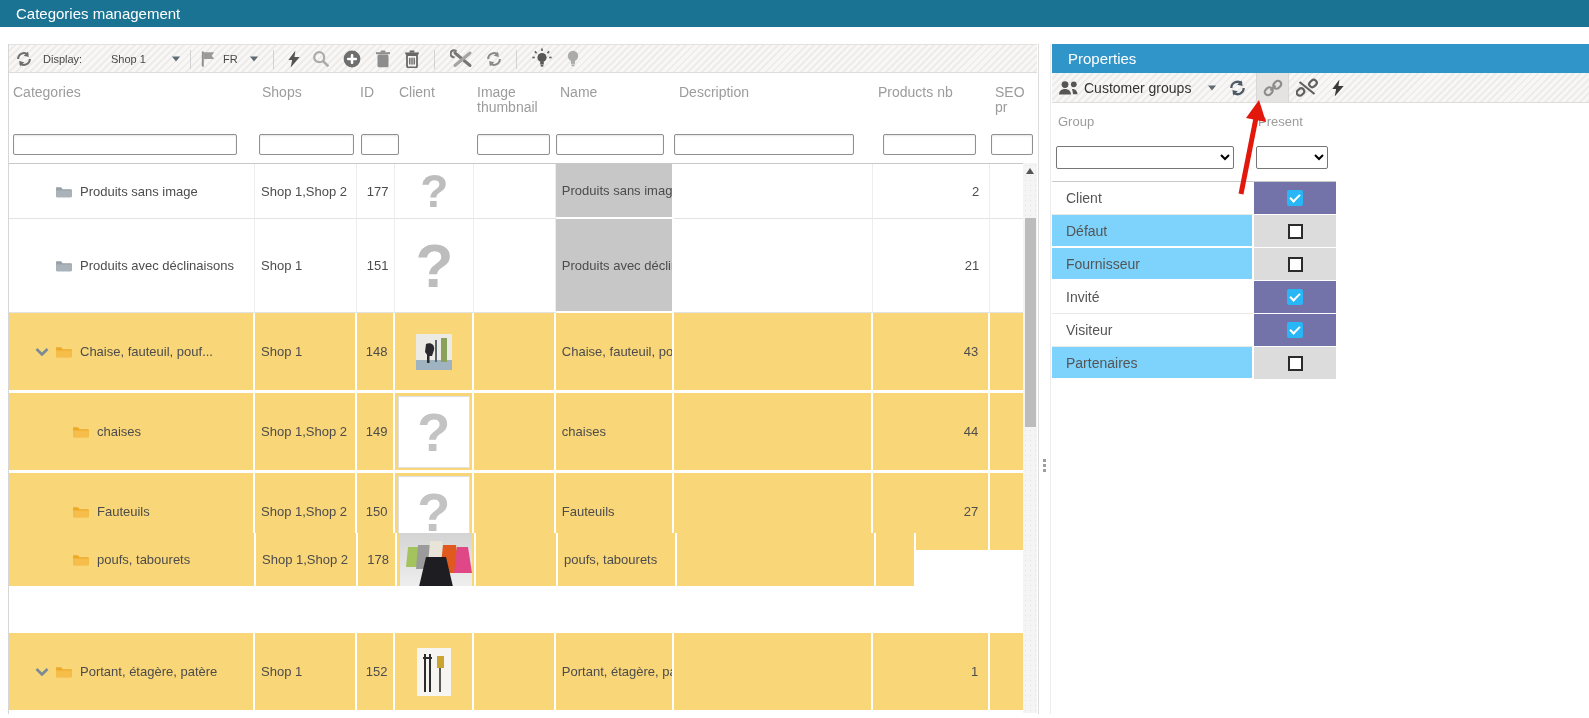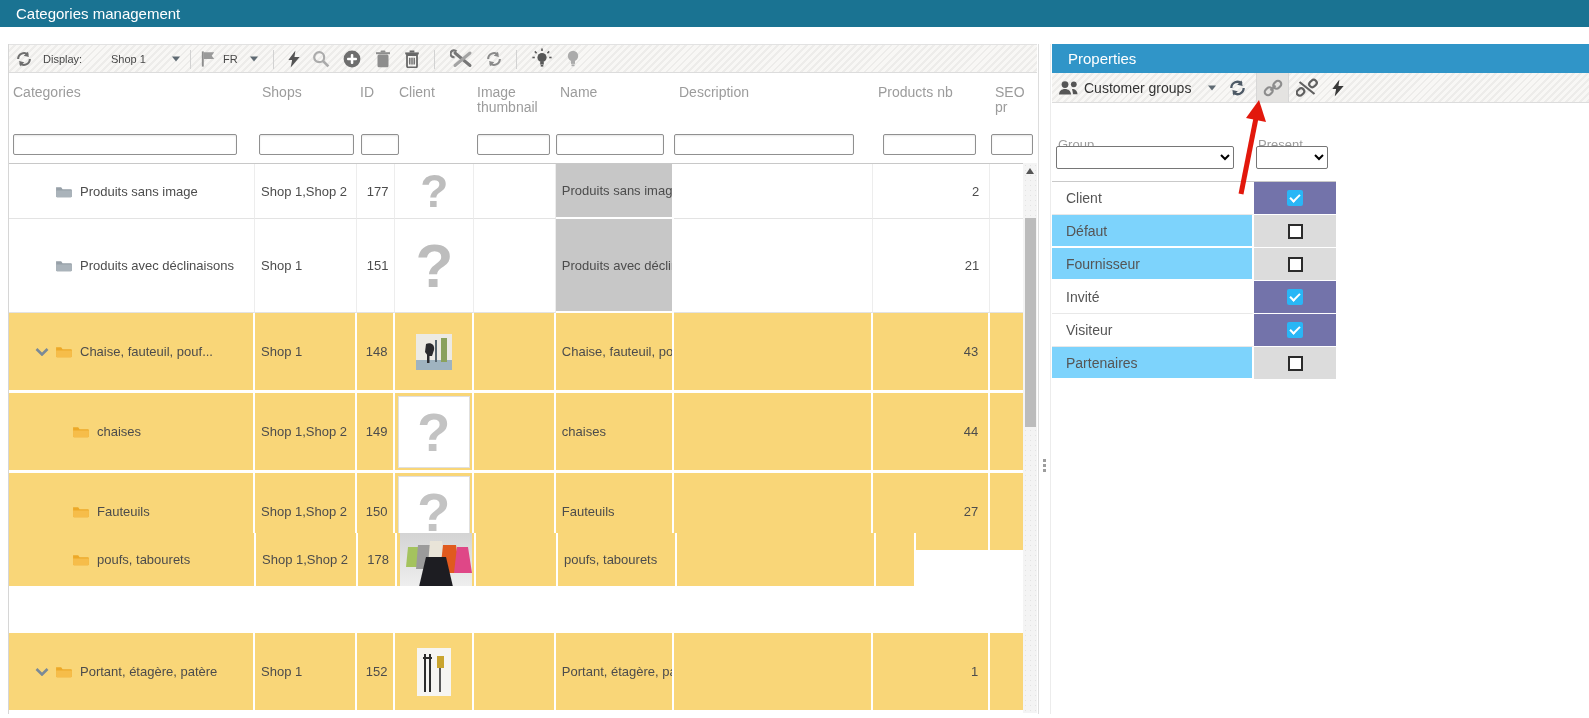--- a/index.html
+++ b/index.html
@@ -66,21 +66,21 @@
   .splitline2{left:1050px;top:44px;width:1px;height:670px;background:#ececec;}
   .splitdots{left:1041px;top:459px;width:7px;display:flex;flex-direction:column;align-items:center;gap:2px;}
   .splitdots i{width:3px;height:3px;background:#9d9d9d;display:block;}
 
   
   .phdr{left:1052px;top:44px;width:537px;height:29px;background:#3095c8;color:#fff;font-size:15px;
         line-height:29px;padding-left:16px;box-sizing:border-box;}
   .ptoolbar{left:1052px;top:73px;width:537px;height:30px;
             background:repeating-linear-gradient(135deg,#f8f7f5 0 3px,#edecea 3px 5px);
             border-bottom:1px solid #dcdcdc;box-sizing:border-box;}
-  .plabel{position:absolute;font-size:13px;color:#9c9c9c;margin-top:23px;}
+  .plabel{position:absolute;font-size:13px;color:#9c9c9c;}
   .psel{position:absolute;height:23px;border:1px solid #767676;border-radius:2px;background:#fff;font-size:12px;}
   .linkbtn{position:absolute;left:204px;top:0;width:33px;height:29px;background:#e4e3e1;border-left:1px solid #d7d7d7;border-right:1px solid #d7d7d7;display:flex;align-items:center;justify-content:center;box-sizing:border-box;}
 
   .pgrid{left:1052px;top:181px;width:284px;border-top:1px solid #c9c9c9;}
   .prow{display:flex;height:33px;}
   .gname{width:202px;box-sizing:border-box;padding-left:14px;font-size:14px;color:#555;display:flex;align-items:center;}
   .gname.w{background:#fff;border-bottom:1px solid #e8e8e8;border-right:2px solid #fff;}
   .gname.y{background:#7dd3fc;border-bottom:2px solid #fff;border-right:2px solid #fff;}
   .gpres{width:82px;box-sizing:border-box;display:flex;align-items:center;justify-content:center;border-bottom:1px solid #fff;}
   .gpres.on{background:#7373aa;}

